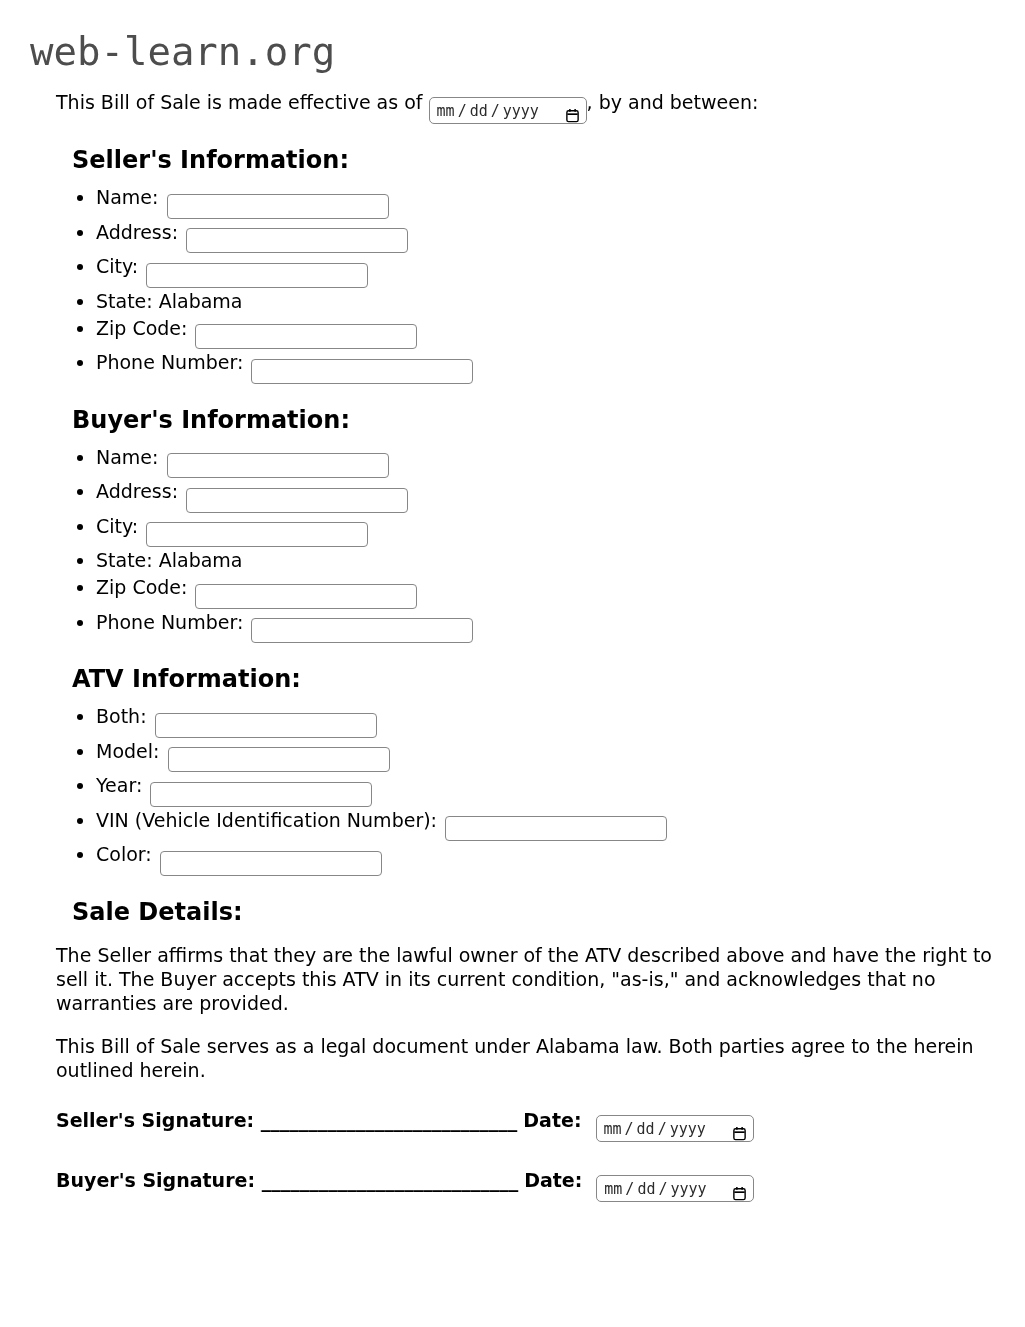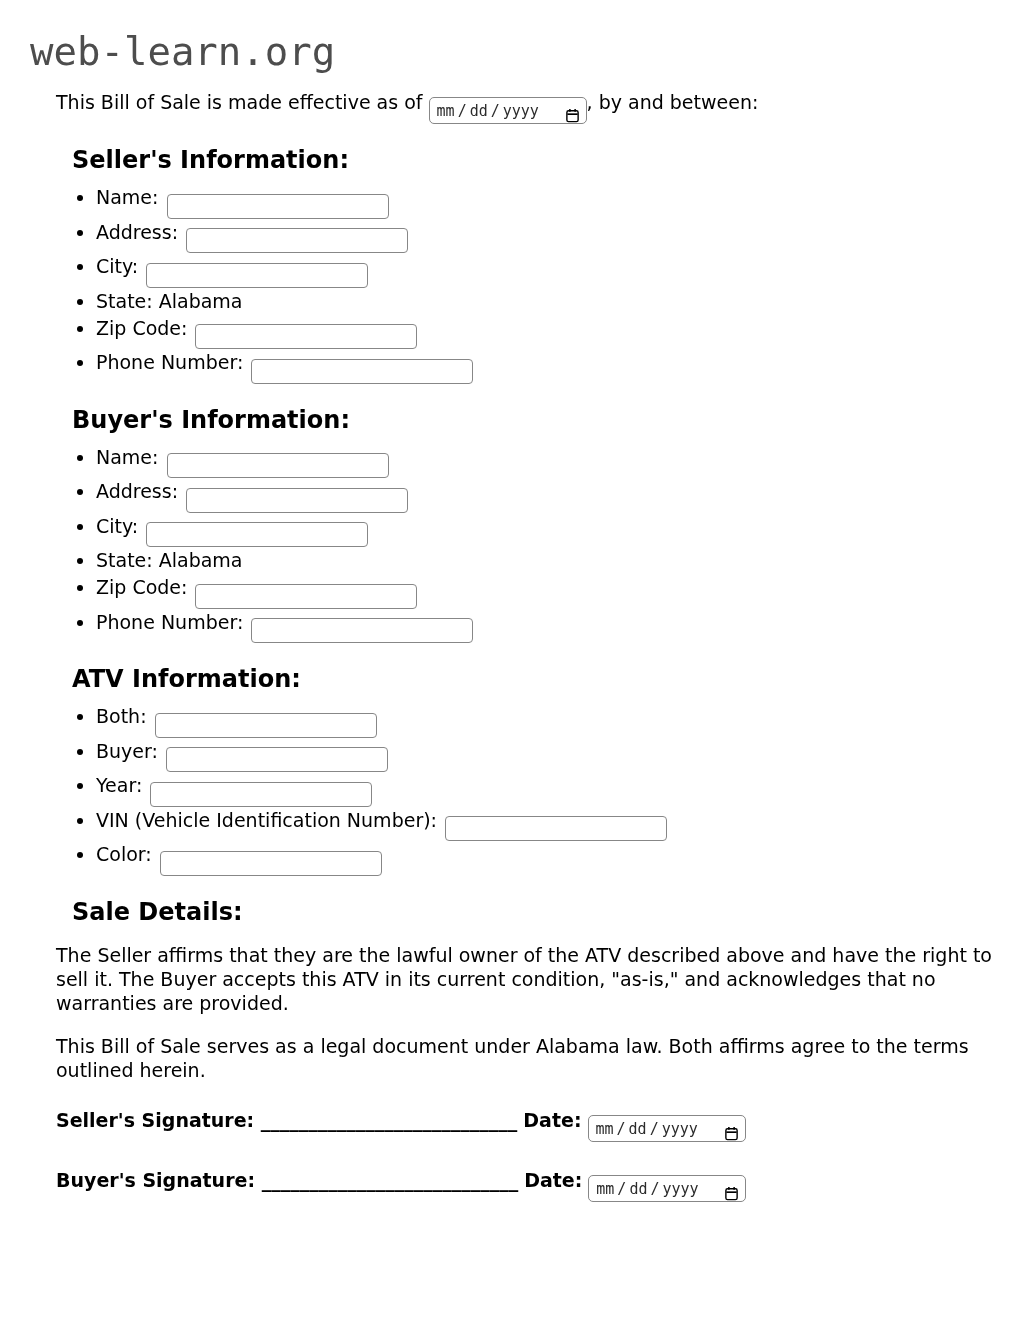--- a/index.html
+++ b/index.html
@@ -66,21 +66,21 @@
     font-size: 15px;
     color: #2b2b2b;
     font-weight: normal;
     white-space: nowrap;
   }
   .date .sep { padding: 0 3px; }
   .cal { display: inline-flex; cursor: pointer; }
   .cal svg { display: block; }
   .sig { font-weight: bold; margin: 26px 0; line-height: 24px; }
   .sig .line { letter-spacing: 0; }
-  .sig .datelabel { margin-left: 6px; margin-right: 6px; }
+  .sig .datelabel { margin-left: 6px; margin-right: 14px; }
 </style>
 </head>
 <body>
 
 <div class="page">
 
   <div class="brand">web-learn.org</div>
 
   <div class="content">
 
@@ -113,31 +113,31 @@
       <li><span>Address:</span> <input type="text" class="text" style=""></li>
       <li><span>City:</span> <input type="text" class="text" style=""></li>
       <li><span>State: Alabama</span></li>
       <li><span>Zip Code:</span> <input type="text" class="text" style=""></li>
       <li><span>Phone Number:</span> <input type="text" class="text" style=""></li>
     </ul>
 
     <h2 class="section">ATV Information:</h2>
     <ul class="fields">
       <li><span>Both:</span> <input type="text" class="text" style=""></li>
-      <li><span>Buyer:</span> <input type="text" class="text" style=""></li>
+      <li><span>Model:</span> <input type="text" class="text" style=""></li>
       <li><span>Year:</span> <input type="text" class="text" style=""></li>
       <li><span>VIN (Vehicle Identification Number):</span> <input type="text" class="text" style=""></li>
       <li><span>Color:</span> <input type="text" class="text" style=""></li>
     </ul>
 
     <h2 class="section">Sale Details:</h2>
 
     <p>The Seller affirms that they are the lawful owner of the ATV described above and have the right to sell it. The Buyer accepts this ATV in its current condition, "as-is," and acknowledges that no warranties are provided.</p>
 
-    <p>This Bill of Sale serves as a legal document under Alabama law. Both affirms agree to the terms outlined herein.</p>
+    <p>This Bill of Sale serves as a legal document under Alabama law. Both parties agree to the herein outlined herein.</p>
 
     <p class="sig"><span>Seller's Signature:</span> <span class="line">___________________________</span><span class="datelabel">Date:</span><span class="date">
           <span class="dtxt"><span>mm</span><span class="sep">/</span><span>dd</span><span class="sep">/</span><span>yyyy</span></span>
           <span class="cal">
             <svg width="15" height="15" viewBox="0 0 16 16">
               <rect x="2" y="3" width="12" height="11.5" rx="1.8" fill="none" stroke="#000" stroke-width="1.5"></rect>
               <line x1="2.5" y1="6.6" x2="13.5" y2="6.6" stroke="#000" stroke-width="1.8"></line>
               <line x1="5.2" y1="1" x2="5.2" y2="4" stroke="#000" stroke-width="1.6"></line>
               <line x1="10.8" y1="1" x2="10.8" y2="4" stroke="#000" stroke-width="1.6"></line>
             </svg>

